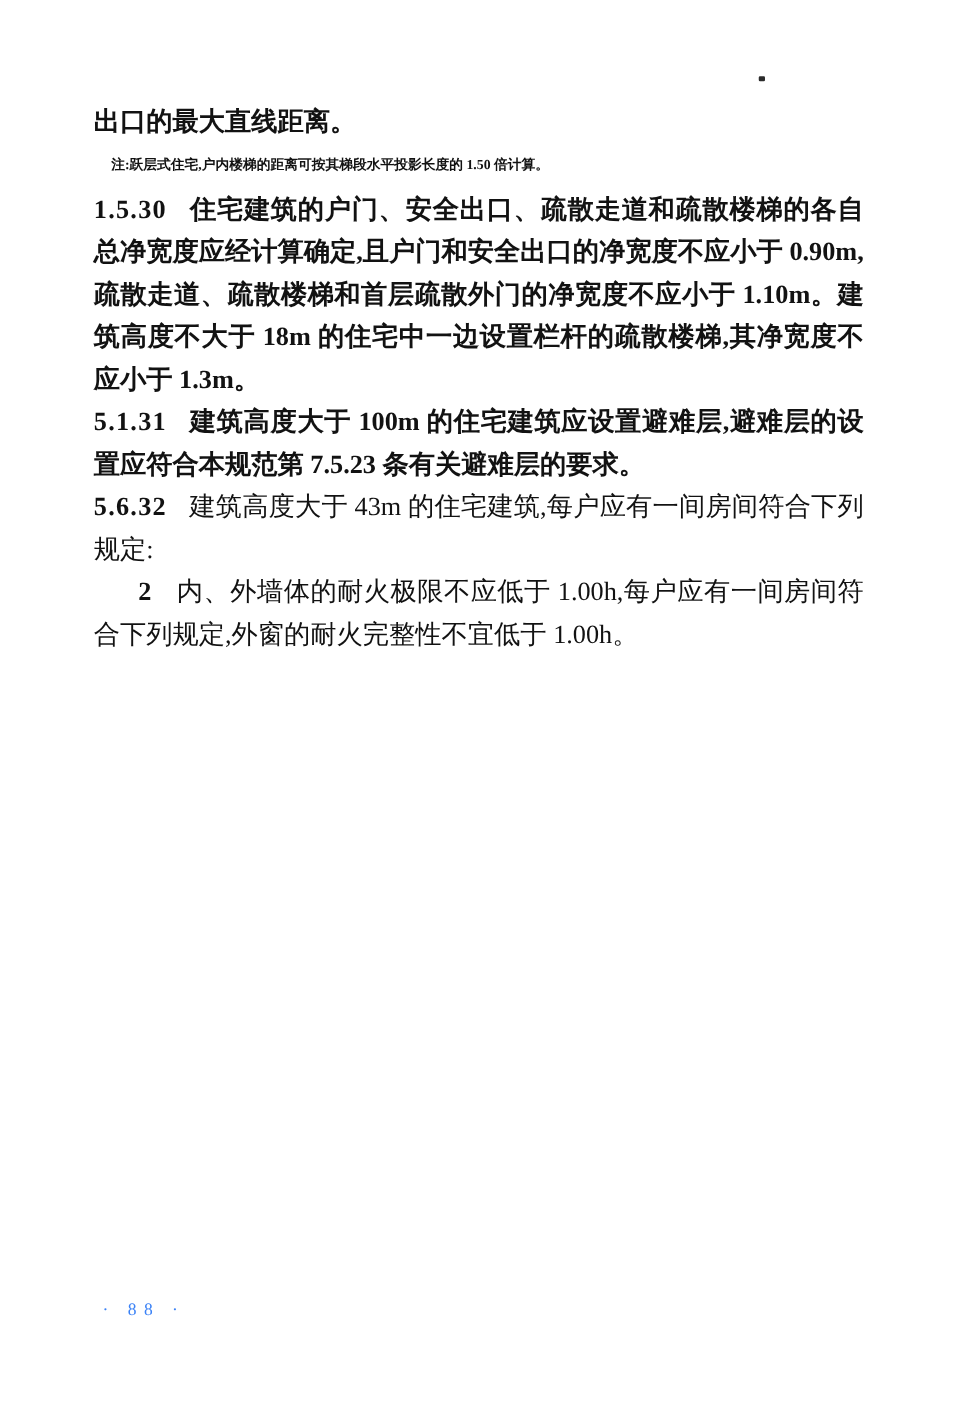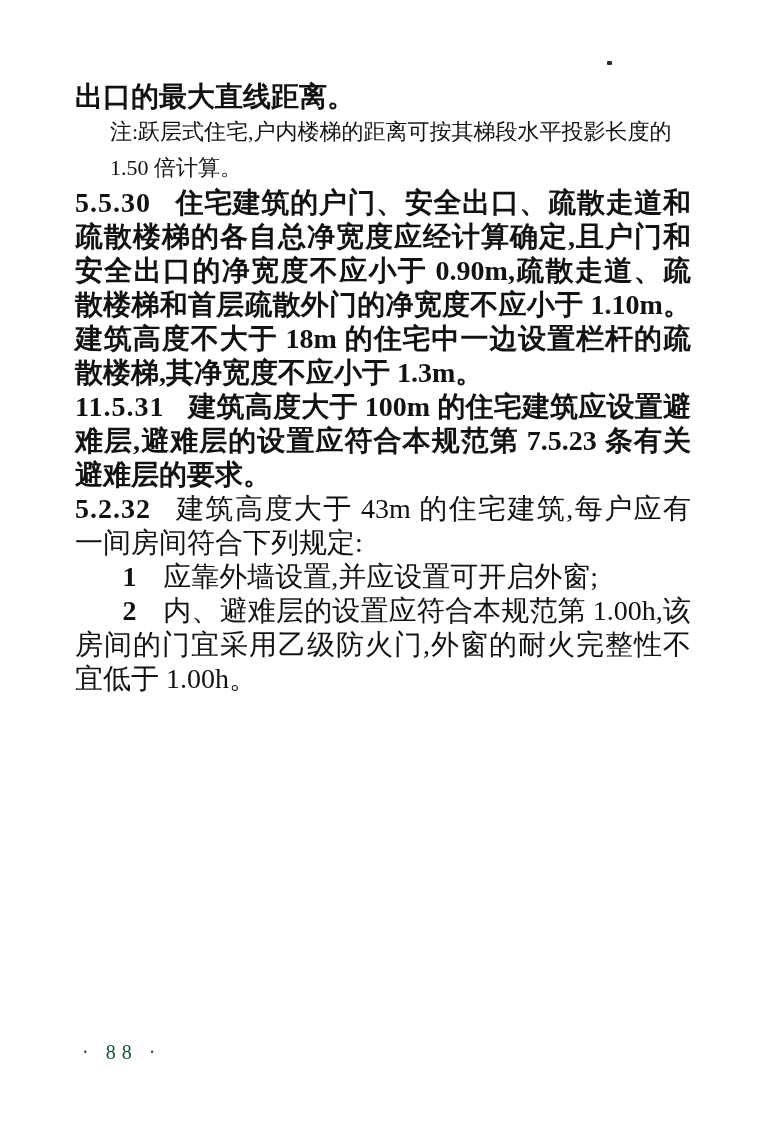--- a/index.html
+++ b/index.html
@@ -32,76 +32,75 @@
   .content {
     position: absolute;
     left: 75px;
     top: 80px;
     width: 616px;
     text-align: justify;
     text-justify: inter-ideograph;
   }
   .content p {
     margin: 0;
-    font-size: 28px;
+    font-size: 21px;
     line-height: 34px;
   }
   .bold {
     font-weight: 700;
   }
   p.note {
-    font-size: 22px;
+    font-size: 11px;
     line-height: 36px;
-    margin-left: 35px;
-    font-weight: 400;
+    margin-left: 14px;
+    font-weight: 700;
     text-align: left;
   }
   .clause-num {
     font-weight: 700;
     margin-right: 0.85em;
     letter-spacing: 1px;
   }
   p.item {
     text-indent: 1.7em;
   }
   .item-num {
     font-weight: 700;
     margin-right: 0.95em;
   }
   .footer {
     position: absolute;
     left: 82px;
     top: 1041px;
-    font-size: 20px;
+    font-size: 14px;
     letter-spacing: 6px;
-    color: #14532d;
+    color: #3b82f6;
   }
 </style>
 </head>
 <body>
 
 <div class="page">
 
   <div class="speck"></div>
 
   <main class="content">
 
     <p class="bold">出口的最大直线距离。</p>
 
     <p class="note">注:跃层式住宅,户内楼梯的距离可按其梯段水平投影长度的 1.50 倍计算。</p>
 
-    <p class="bold"><span class="clause-num">5.5.30</span><span>住宅建筑的户门、安全出口、疏散走道和疏散楼梯的各自总净宽度应经计算确定,且户门和安全出口的净宽度不应小于 0.90m,疏散走道、疏散楼梯和首层疏散外门的净宽度不应小于 1.10m。建筑高度不大于 18m 的住宅中一边设置栏杆的疏散楼梯,其净宽度不应小于 1.3m。</span></p>
+    <p class="bold"><span class="clause-num">1.5.30</span><span>住宅建筑的户门、安全出口、疏散走道和疏散楼梯的各自总净宽度应经计算确定,且户门和安全出口的净宽度不应小于 0.90m,疏散走道、疏散楼梯和首层疏散外门的净宽度不应小于 1.10m。建筑高度不大于 18m 的住宅中一边设置栏杆的疏散楼梯,其净宽度不应小于 1.3m。</span></p>
 
-    <p class="bold"><span class="clause-num">11.5.31</span><span>建筑高度大于 100m 的住宅建筑应设置避难层,避难层的设置应符合本规范第 7.5.23 条有关避难层的要求。</span></p>
+    <p class="bold"><span class="clause-num">5.1.31</span><span>建筑高度大于 100m 的住宅建筑应设置避难层,避难层的设置应符合本规范第 7.5.23 条有关避难层的要求。</span></p>
 
-    <p><span class="clause-num">5.2.32</span><span>建筑高度大于 43m 的住宅建筑,每户应有一间房间符合下列规定:</span></p>
+    <p><span class="clause-num">5.6.32</span><span>建筑高度大于 43m 的住宅建筑,每户应有一间房间符合下列规定:</span></p>
 
-    <p class="item"><span class="item-num">1</span><span>应靠外墙设置,并应设置可开启外窗;</span></p>
 
-    <p class="item"><span class="item-num">2</span><span>内、避难层的设置应符合本规范第 1.00h,该房间的门宜采用乙级防火门,外窗的耐火完整性不宜低于 1.00h。</span></p>
+    <p class="item"><span class="item-num">2</span><span>内、外墙体的耐火极限不应低于 1.00h,每户应有一间房间符合下列规定,外窗的耐火完整性不宜低于 1.00h。</span></p>
 
   </main>
 
   <div class="footer">
     <span>· 88 ·</span>
   </div>
 
 </div>
 
 </body></html>

